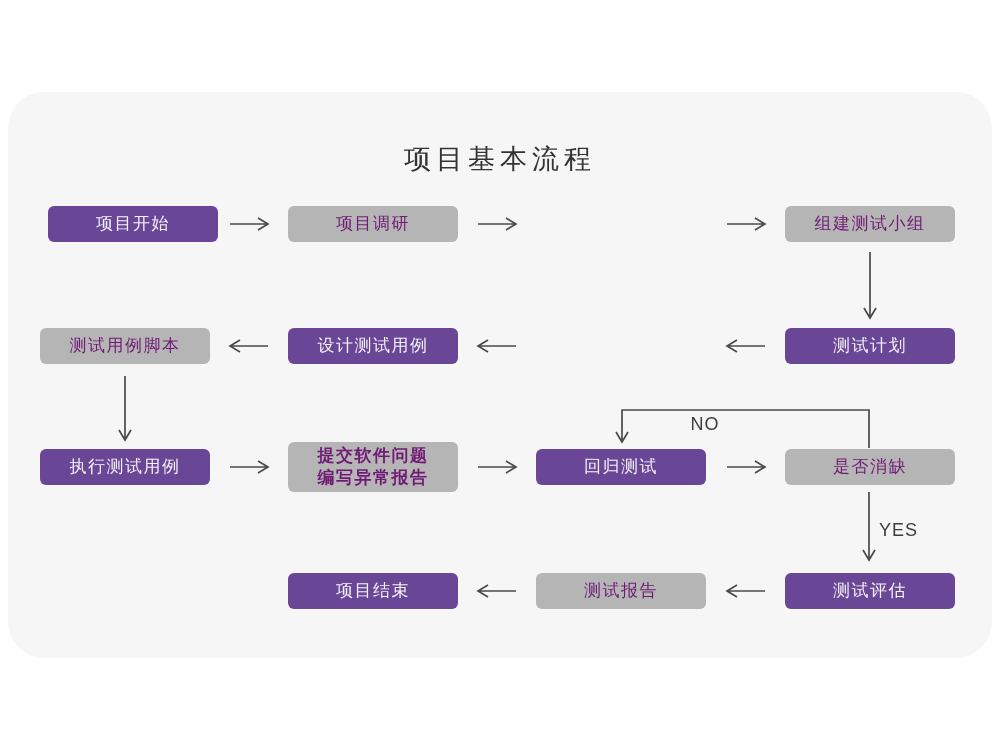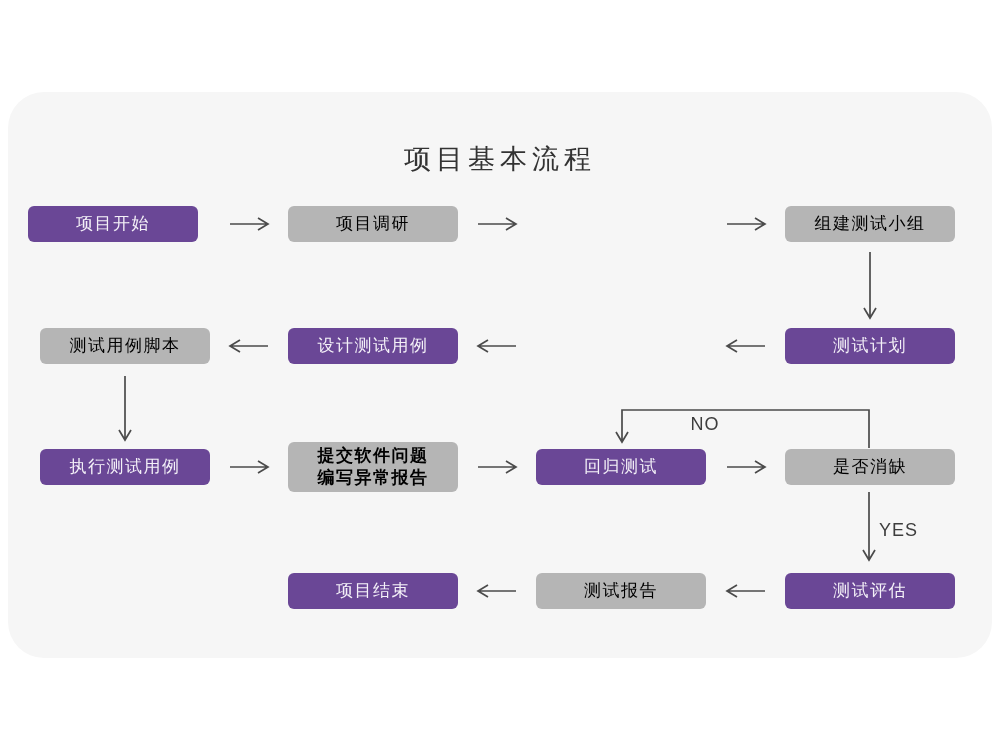--- a/index.html
+++ b/index.html
@@ -31,21 +31,21 @@
     border-radius:6px;
     display:flex;align-items:center;justify-content:center;
     font-size:17px;
     letter-spacing:1.5px;
     white-space:pre-line;
     text-align:center;
     line-height:22px;
     box-sizing:border-box;
   }
   .node.purple{background:#6a4796;color:#f4f1f8;}
-  .node.gray{background:#b5b5b5;color:#000000;}
+  .node.gray{background:#b5b5b5;color:#701a75;}
   .node.tall{height:50px;font-weight:bold;}
   .arrows{
     position:absolute;left:0;top:0;width:1000px;height:750px;
     pointer-events:none;
   }
   .arrows path{
     stroke:#4b4b4b;stroke-width:1.7;fill:none;stroke-linejoin:miter;
   }
   .edge-label{
     position:absolute;
@@ -59,21 +59,21 @@
 </style>
 </head>
 <body>
 
 <div class="canvas">
 
   <div class="card"></div>
 
   <div class="title">项目基本流程</div>
 
-  <div class="node purple" style="left:28px;top:206px">项目开始</div>
+  <div class="node purple" style="left:48px;top:206px">项目开始</div>
   <div class="node gray" style="left:288px;top:206px">项目调研</div>
   <div class="node gray" style="left:785px;top:206px">组建测试小组</div>
 
   <div class="node purple" style="left:785px;top:328px">测试计划</div>
   <div class="node purple" style="left:288px;top:328px">设计测试用例</div>
   <div class="node gray" style="left:40px;top:328px">测试用例脚本</div>
 
   <div class="node purple" style="left:40px;top:449px">执行测试用例</div>
   <div class="node gray tall" style="left:288px;top:442px">提交软件问题
 编写异常报告</div>

